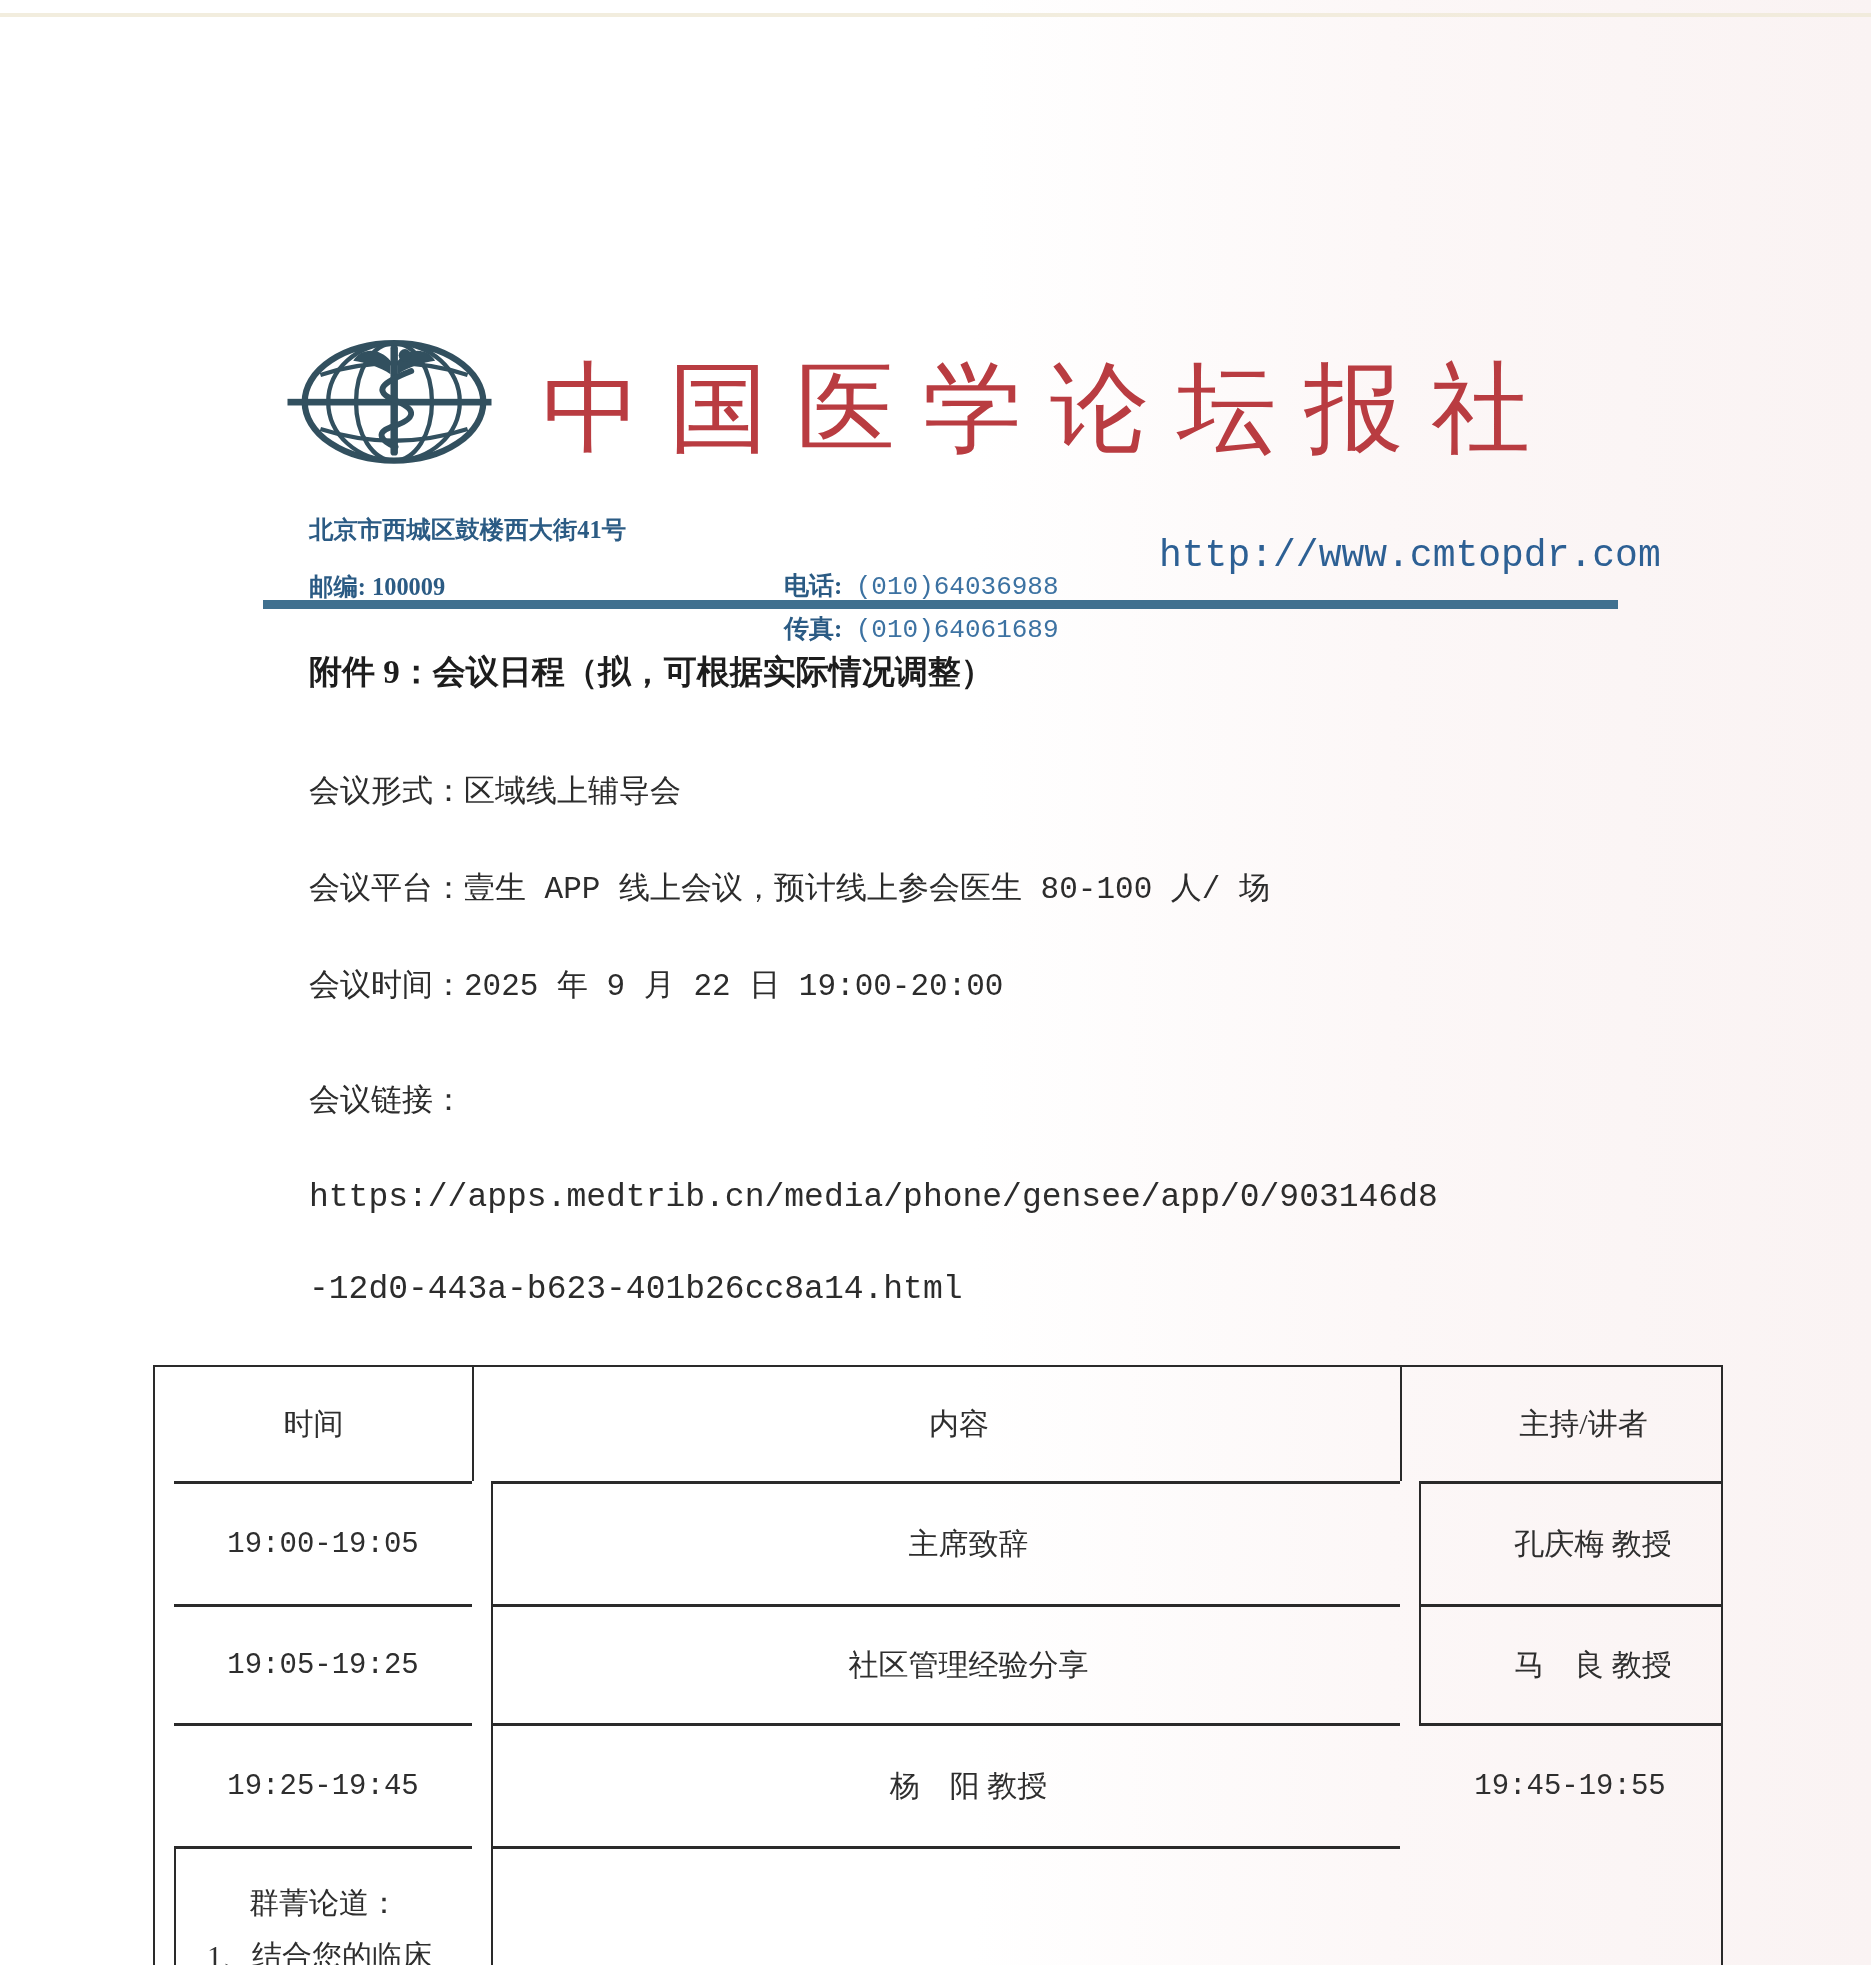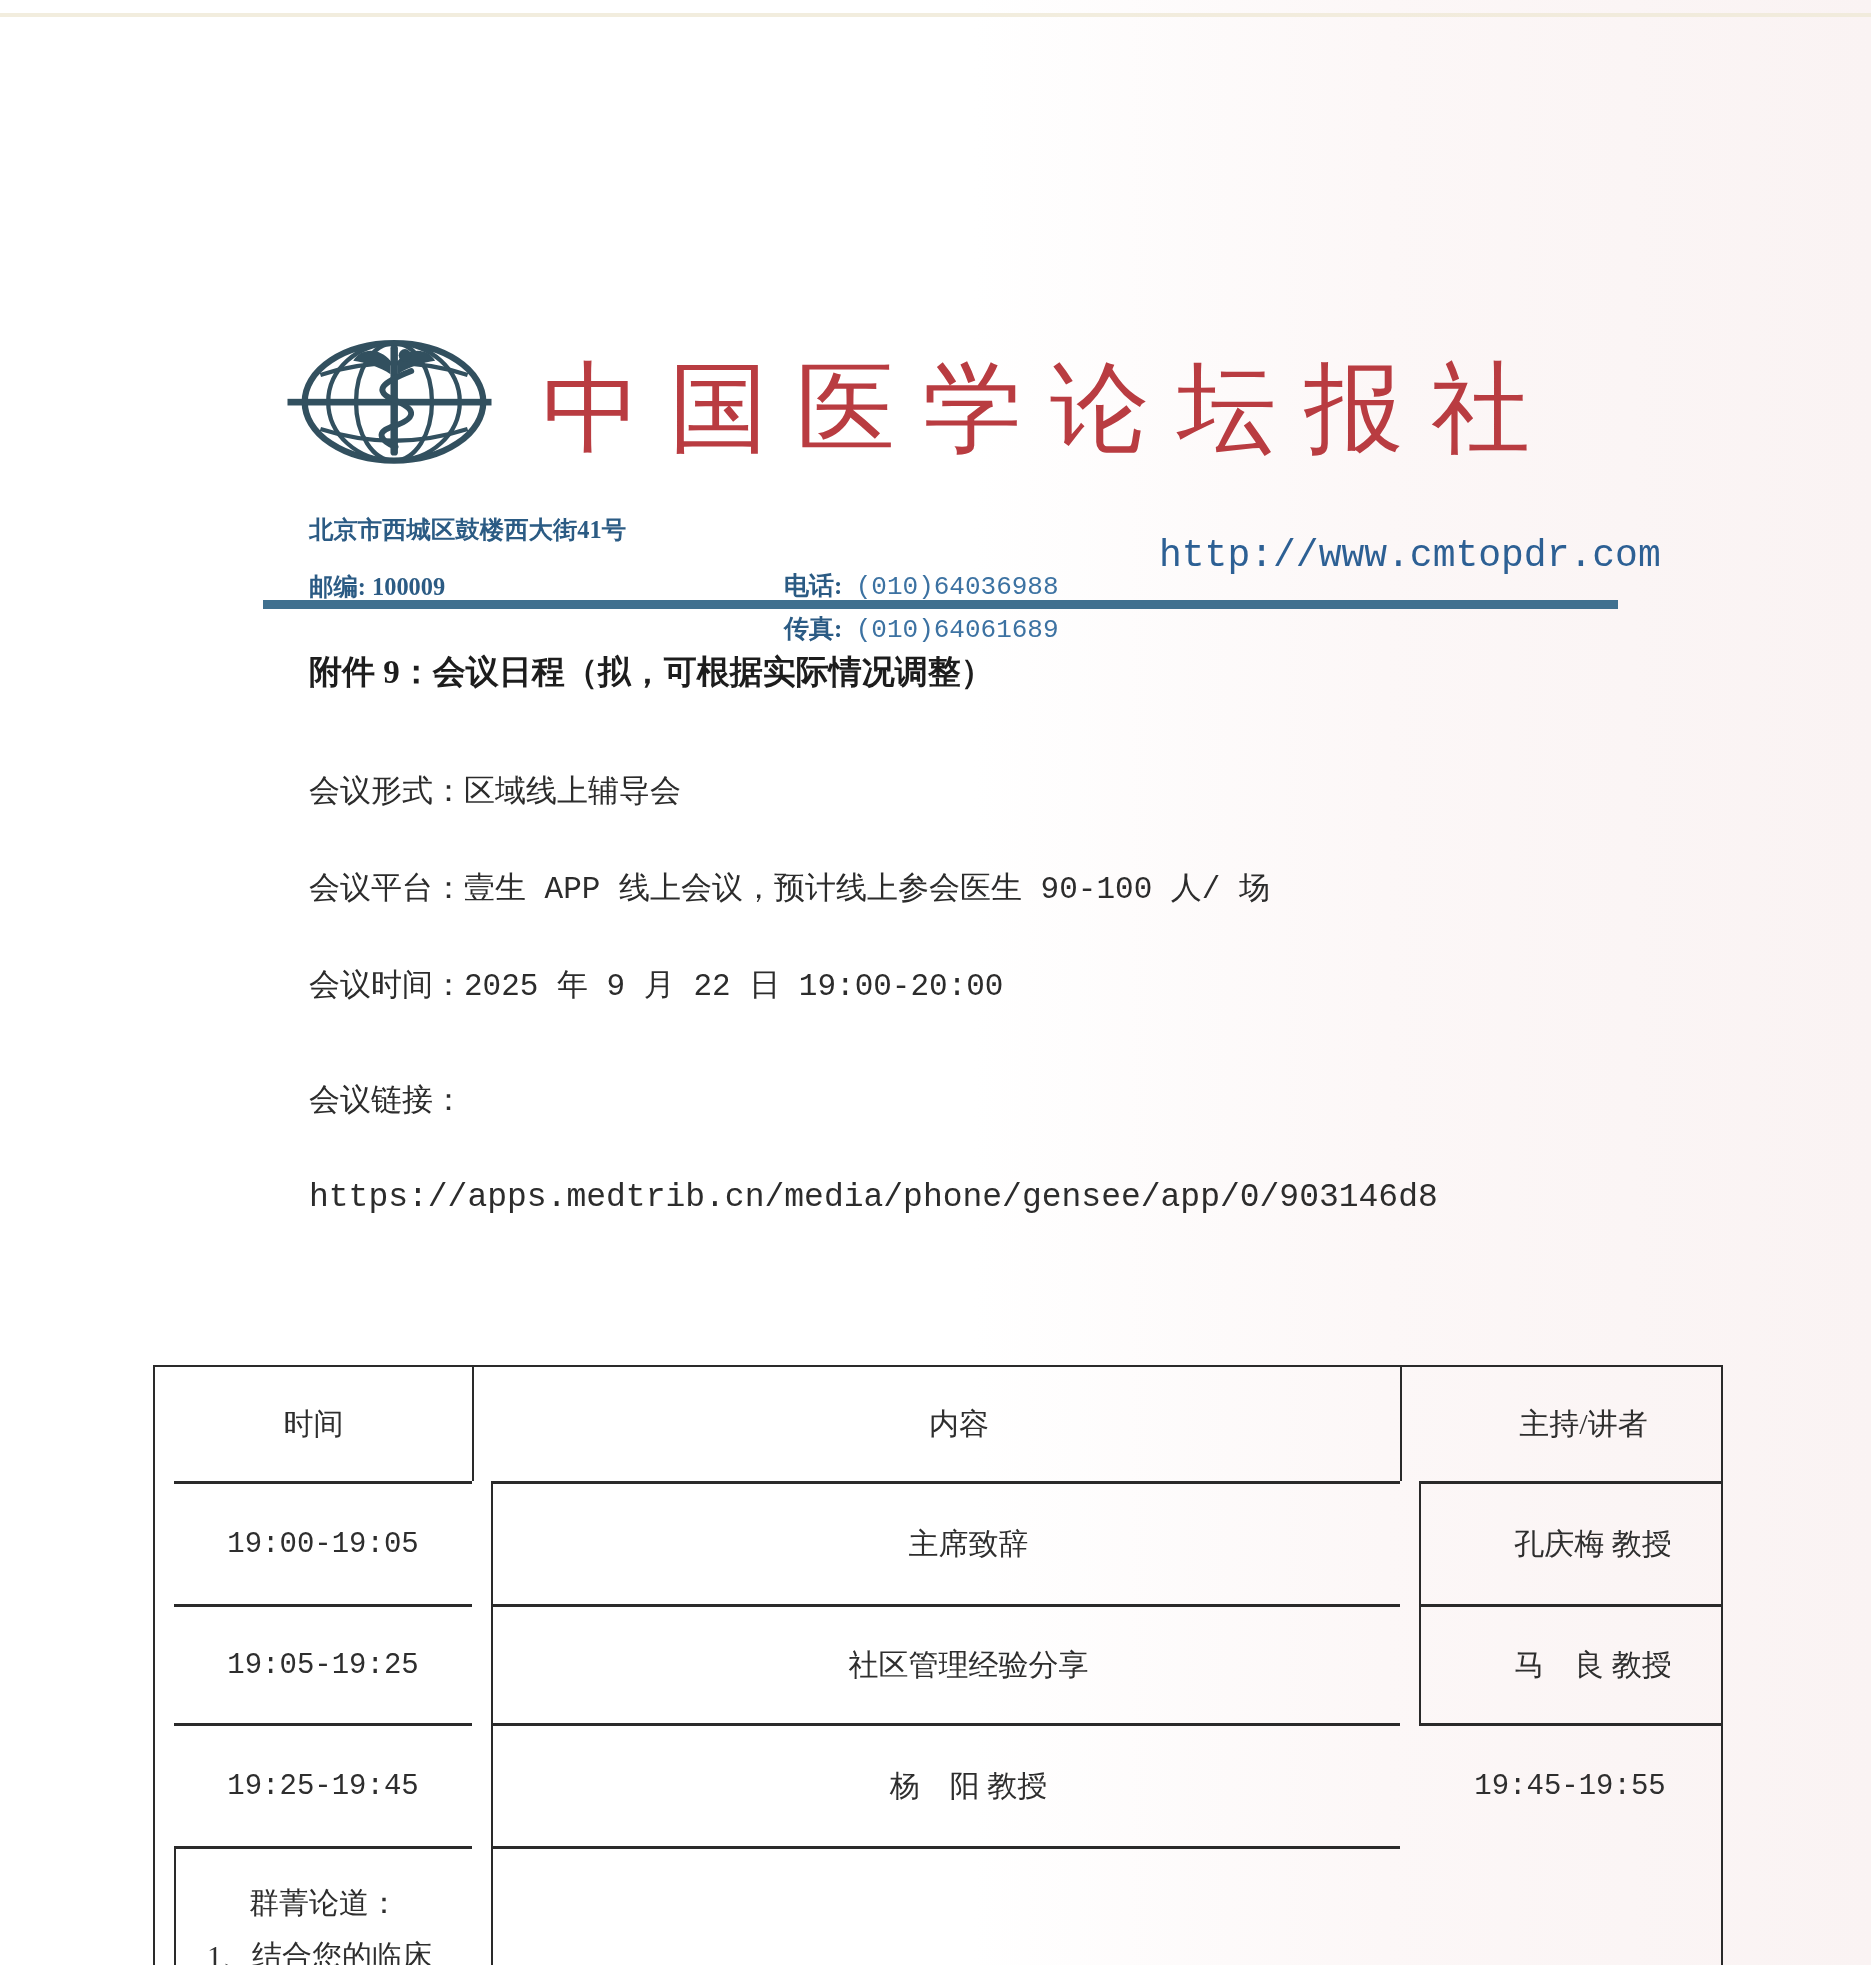--- a/index.html
+++ b/index.html
@@ -87,24 +87,25 @@
     <span class="lbl">传真:</span><span class="val">(010)64061689</span>
   </div>
 
   <div class="abs website">http://www.cmtopdr.com</div>
 
   <div class="abs header-rule"></div>
 
   <div class="abs attachment-title">附件 9：会议日程（拟，可根据实际情况调整）</div>
 
   <div class="abs meet-line" style="top:770px">会议形式：区域线上辅导会</div>
-  <div class="abs meet-line" style="top:867px">会议平台：壹生 APP 线上会议，预计线上参会医生 90-100 人/ 场</div>
+  <div class="abs meet-line" style="top:867px">会议平台：壹生 APP 线上会议，预计线上参会医生 80-100 人/ 场</div>
   <div class="abs meet-line" style="top:964px">会议时间：2025 年 9 月 22 日 19:00-20:00</div>
   <div class="abs meet-line" style="top:1079px">会议链接：</div>
   <div class="abs url-line" style="top:1179px">https://apps.medtrib.cn/media/phone/gensee/app/0/903146d8</div>
+  <div class="abs url-line" style="top:1271px">-12d0-443a-b623-401b26cc8a14.html</div>
 
   <div class="abs agenda-table">
 
     <div class="cell">时间</div>
     <div class="cell vline">内容</div>
     <div class="cell vline">主持/讲者</div>
 
     <div class="cell hline time">19:00-19:05</div>
     <div class="cell hline vline">主席致辞</div>
     <div class="cell hline vline">孔庆梅 教授</div>

